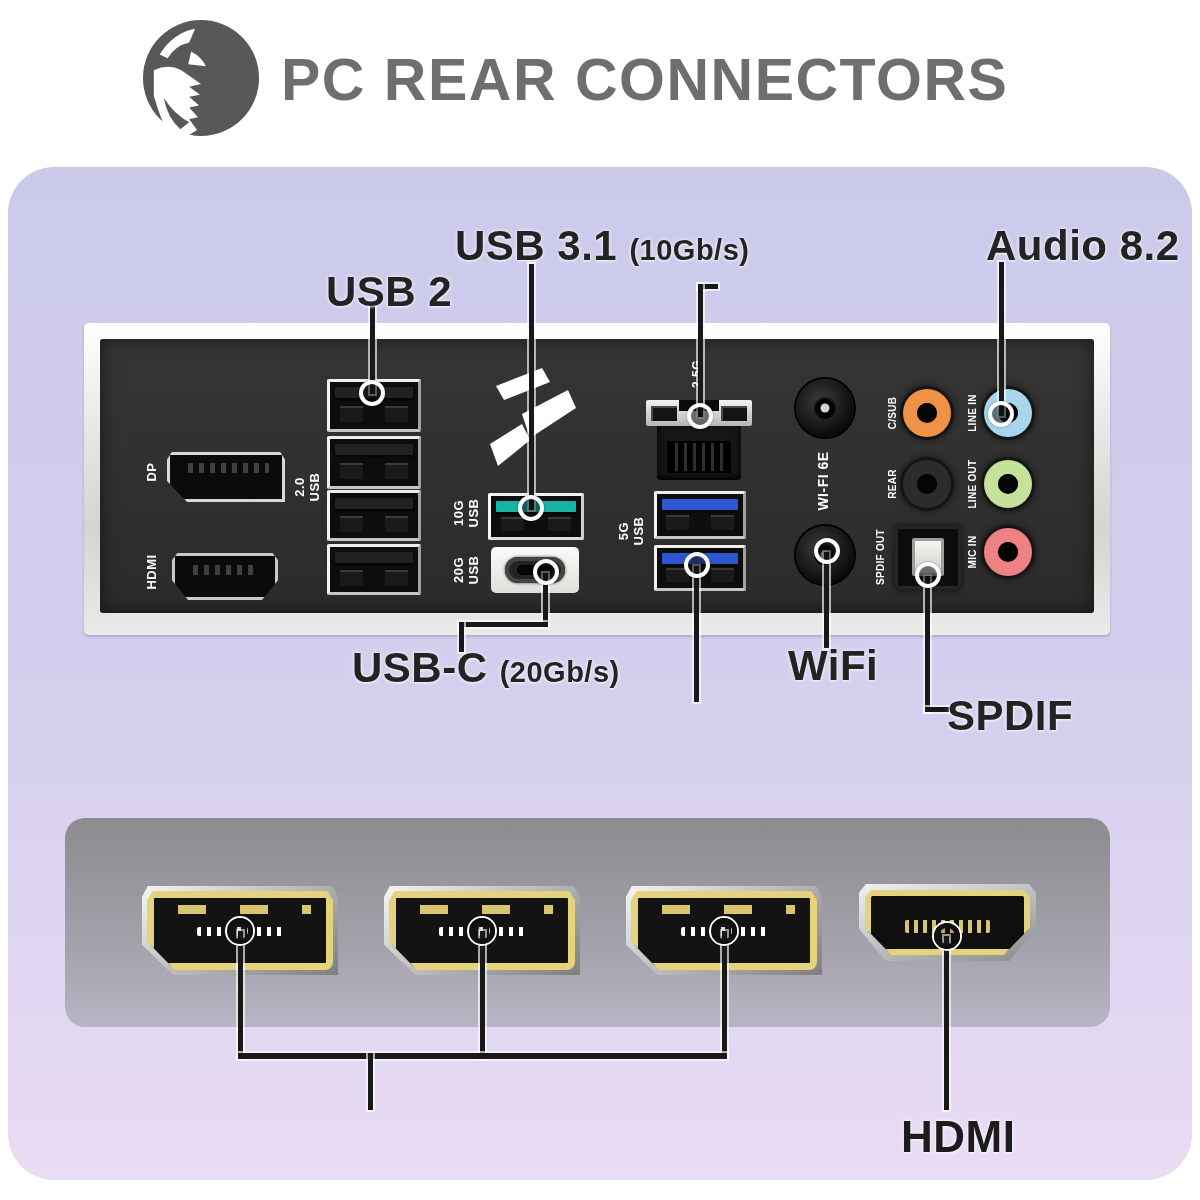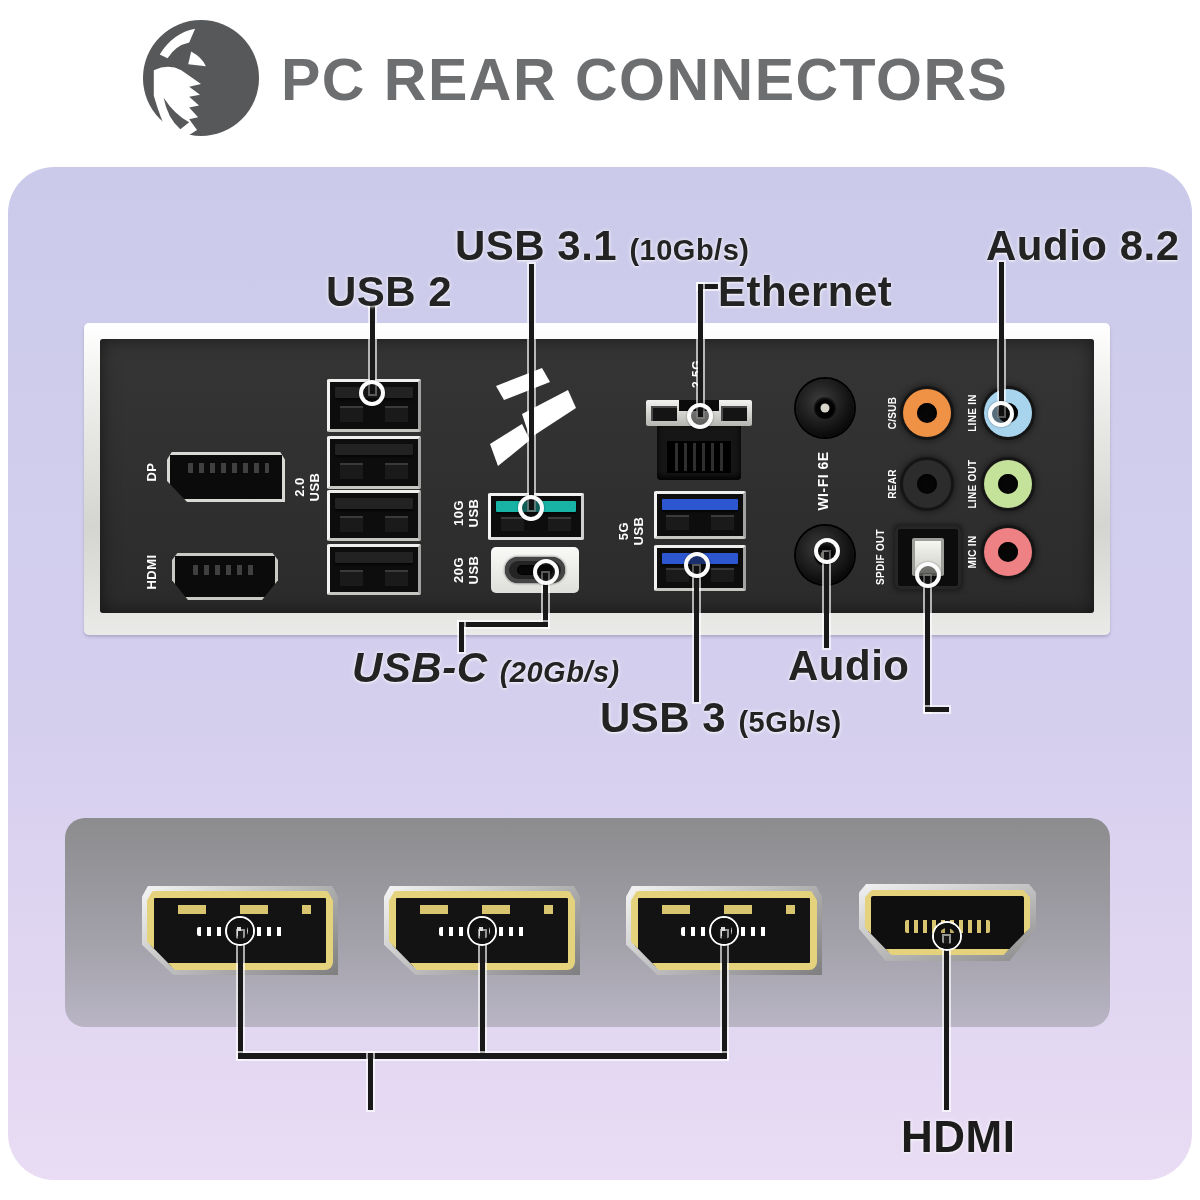--- a/index.html
+++ b/index.html
@@ -297,36 +297,32 @@
   <div class="hline" style="left:925px;top:707px;width:24px;"></div>
   <div class="dot" style="left:915px;top:562px;"></div>
 
   <div class="alabel" style="left:326px;top:268px;">
     <span>USB 2</span>
   </div>
   <div class="alabel" style="left:455px;top:222px;">
     <span>USB 3.1</span>
     <span class="sub">(10Gb/s)</span>
   </div>
-  <div class="alabel" style="left:718px;top:268px;">
-    <span>Ethernet</span>
-  </div>
   <div class="alabel" style="left:986px;top:222px;">
     <span>Audio 8.2</span>
   </div>
-  <div class="alabel" style="left:352px;top:644px;font-style:italic;">
+  <div class="alabel" style="left:352px;top:644px;">
     <span>USB-C</span>
     <span class="sub">(20Gb/s)</span>
   </div>
-  <div class="alabel" style="left:600px;top:694px;">
-    <span>USB 3</span>
-    <span class="sub">(5Gb/s)</span>
-  </div>
   <div class="alabel" style="left:788px;top:642px;">
-    <span>Audio</span>
+    <span>WiFi</span>
+  </div>
+  <div class="alabel" style="left:947px;top:692px;">
+    <span>SPDIF</span>
   </div>
 
   <div class="gpu-rect"></div>
 
   <div class="gdp" style="left:142px;top:886px;width:196px;height:89px;">
     <div class="gdp-g">
         <div class="gdp-tabs"></div>
         <div class="gdp-pins"></div>
       </div>
   </div>

